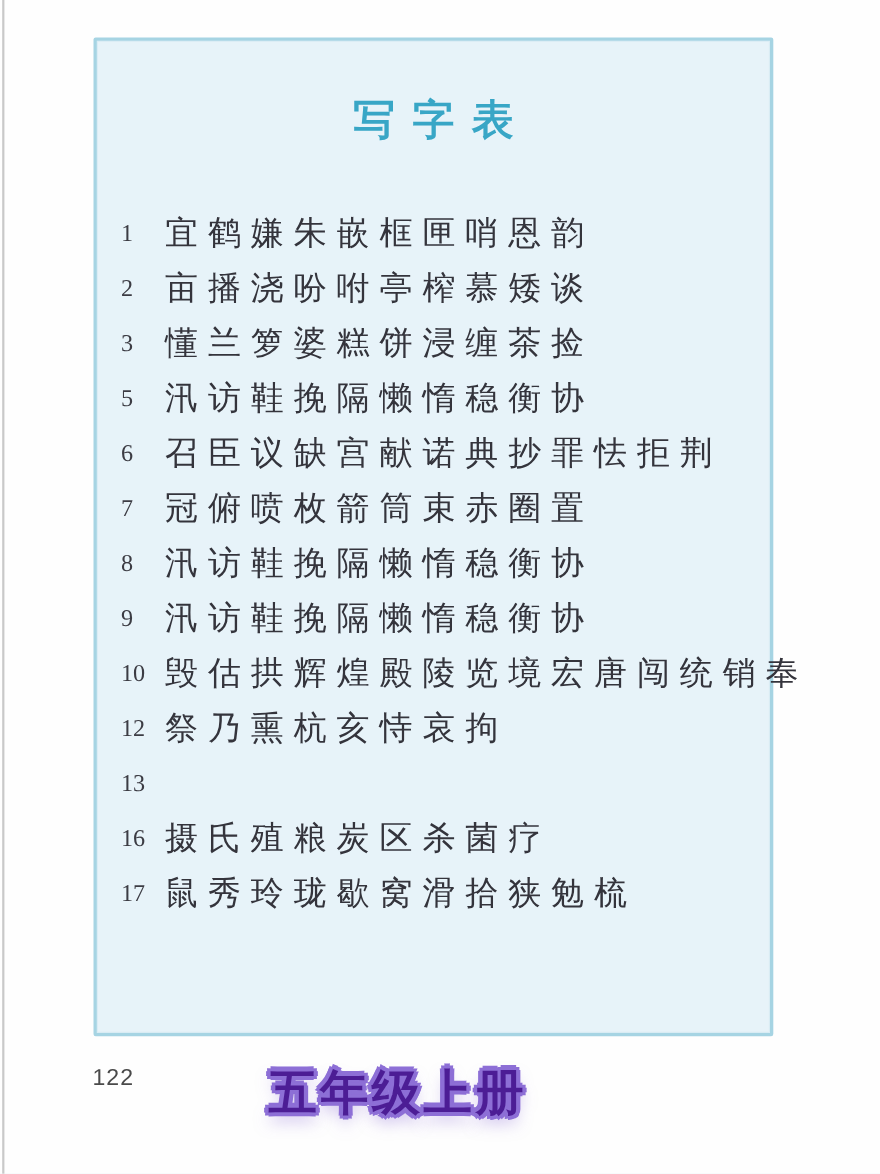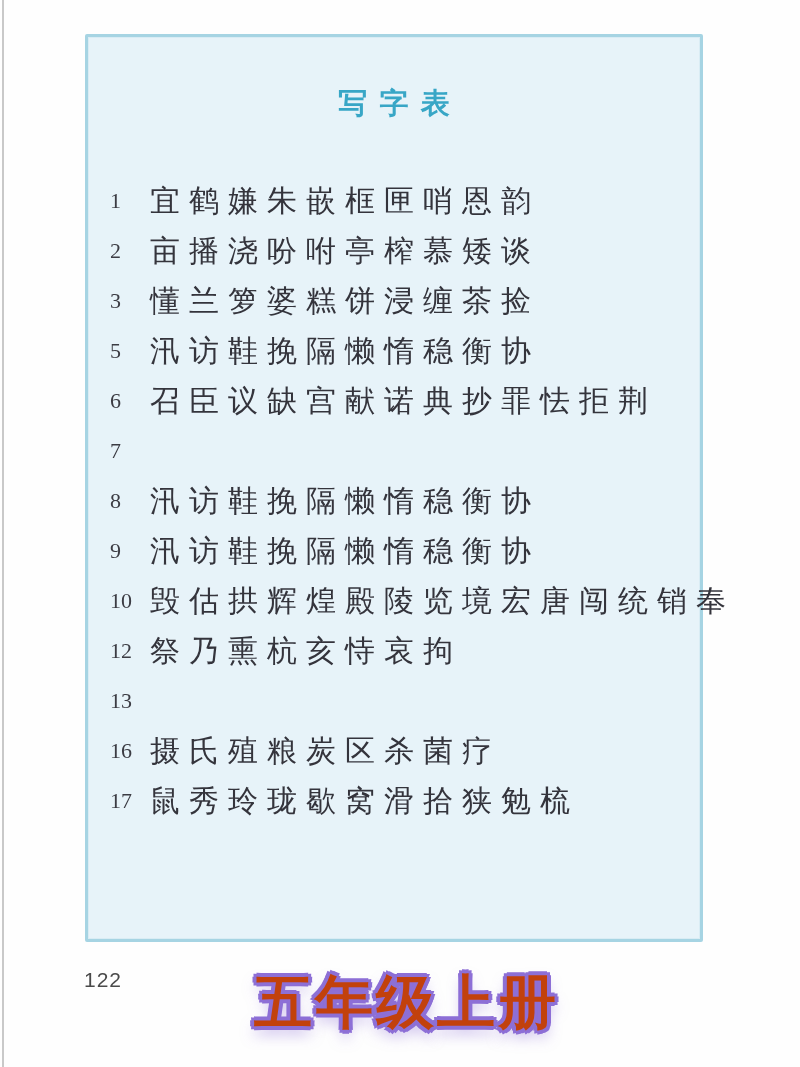--- a/index.html
+++ b/index.html
@@ -31,21 +31,21 @@
     background: #e7f3f9;
     border: 3px solid #a6d4e3;
     border-radius: 2px;
     box-shadow: inset 0 0 0 1px #d9ecf4;
     box-sizing: content-box;
   }
   .card-title {
     margin: 0;
     padding-top: 47px;
     text-align: center;
-    font-size: 29px;
+    font-size: 38px;
     font-weight: 600;
     color: #38a6c6;
     letter-spacing: 0.42em;
     text-indent: 0.42em;
     font-family: "Liberation Serif", serif;
   }
   .rows {
     margin-top: 52px;
     padding-left: 22px;
   }
@@ -73,26 +73,26 @@
     left: 84px;
     top: 968px;
     font-size: 21px;
     color: #4a4a4a;
     letter-spacing: 1px;
     font-family: "Liberation Sans", sans-serif;
     text-align: center;
   }
   .watermark {
     position: absolute;
-    left: 254px;
+    left: 244px;
     top: 964px;
-    font-size: 58px;
+    font-size: 44px;
     font-weight: bold;
     letter-spacing: 3px;
-    color: #c2410c;
+    color: #4c1d95;
     font-family: "Liberation Sans", sans-serif;
     text-shadow:
       -3px -3px 0 #8d6fd6,  3px -3px 0 #8d6fd6,
       -3px  3px 0 #8d6fd6,  3px  3px 0 #8d6fd6,
       -4px  0   0 #8d6fd6,  4px  0   0 #8d6fd6,
        0   -4px 0 #8d6fd6,  0    4px 0 #8d6fd6,
        0    8px 14px rgba(141, 111, 214, 0.55);
   }
 </style>
 </head>
@@ -119,20 +119,21 @@
     <div class="word-row">
       <span class="lesson-num">5</span>
       <span class="row-chars">汛访鞋挽隔懒惰稳衡协</span>
     </div>
     <div class="word-row">
       <span class="lesson-num">6</span>
       <span class="row-chars">召臣议缺宫献诺典抄罪怯拒荆</span>
     </div>
     <div class="word-row">
       <span class="lesson-num">7</span>
+      <span class="row-chars">冠俯喷枚箭筒束赤圈置</span>
     </div>
     <div class="word-row">
       <span class="lesson-num">8</span>
       <span class="row-chars">汛访鞋挽隔懒惰稳衡协</span>
     </div>
     <div class="word-row">
       <span class="lesson-num">9</span>
       <span class="row-chars">汛访鞋挽隔懒惰稳衡协</span>
     </div>
     <div class="word-row">

